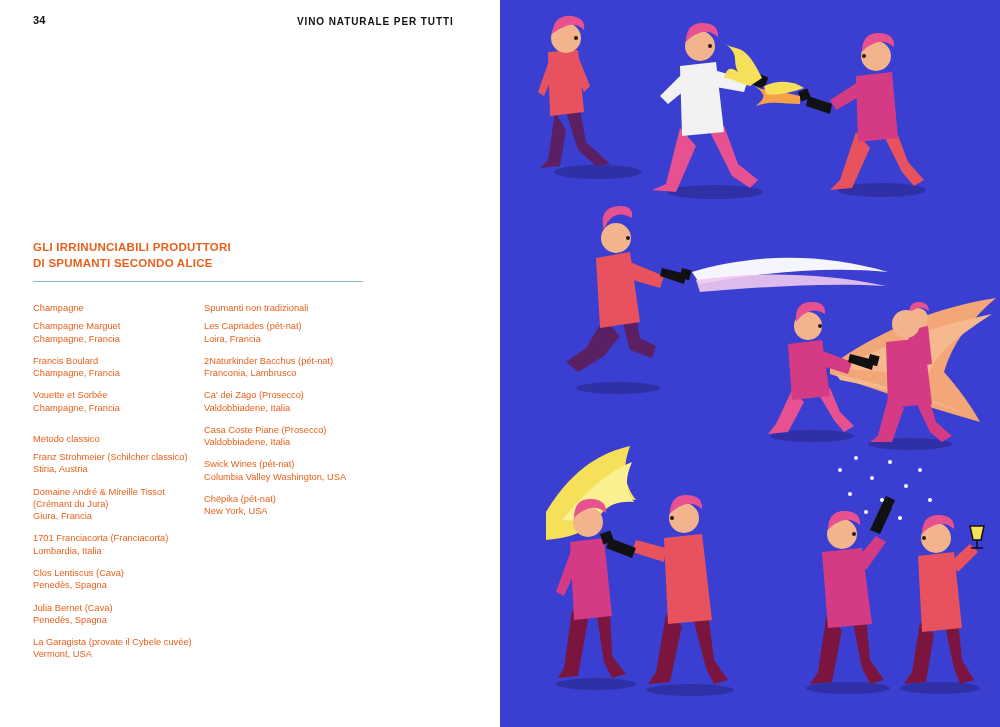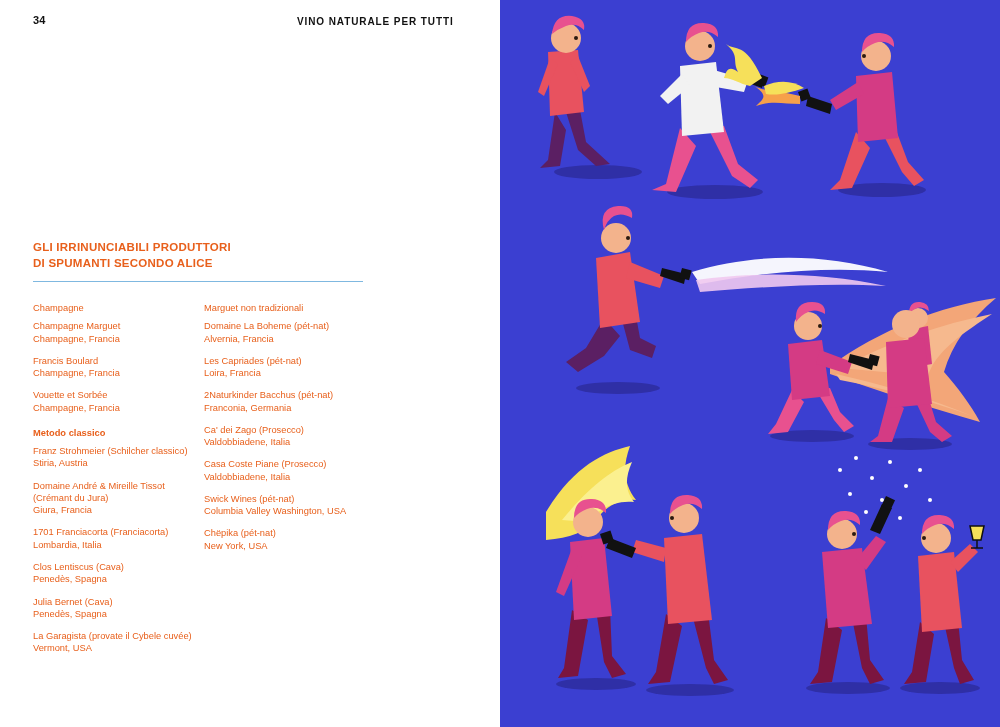--- a/index.html
+++ b/index.html
@@ -72,21 +72,21 @@
   }
   .col-left { left: 0; }
   .col-right { left: 171px; }
 
   .section-head {
     font-size: 9.3px;
     color: #e8601c;
     margin: 0 0 6px 0;
     line-height: 1.32;
   }
-  .section-head.spaced { margin-top: 13px; font-weight: bold; }
+  .section-head.spaced { margin-top: 19px; }
   .entry {
     font-size: 9.3px;
     color: #e8601c;
     line-height: 1.32;
     margin-bottom: 10px;
   }
   .entry .loc { display: block; }
 
   
   .right-page {
@@ -156,33 +156,29 @@
           <span class="loc">Penedès, Spagna</span>
         </div>
         <div class="entry">
           <span>La Garagista (provate il Cybele cuvée)</span>
           <span class="loc">Vermont, USA</span>
         </div>
       </div>
 
       <div class="col col-right">
 
-        <div class="section-head">Marguet non tradizionali</div>
-
-        <div class="entry">
-          <span>Domaine La Boheme (pét-nat)</span>
-          <span class="loc">Alvernia, Francia</span>
-        </div>
+        <div class="section-head">Spumanti non tradizionali</div>
+
         <div class="entry">
           <span>Les Capriades (pét-nat)</span>
           <span class="loc">Loira, Francia</span>
         </div>
         <div class="entry">
           <span>2Naturkinder Bacchus (pét-nat)</span>
-          <span class="loc">Franconia, Germania</span>
+          <span class="loc">Franconia, Lambrusco</span>
         </div>
         <div class="entry">
           <span>Ca' dei Zago (Prosecco)</span>
           <span class="loc">Valdobbiadene, Italia</span>
         </div>
         <div class="entry">
           <span>Casa Coste Piane (Prosecco)</span>
           <span class="loc">Valdobbiadene, Italia</span>
         </div>
         <div class="entry">

